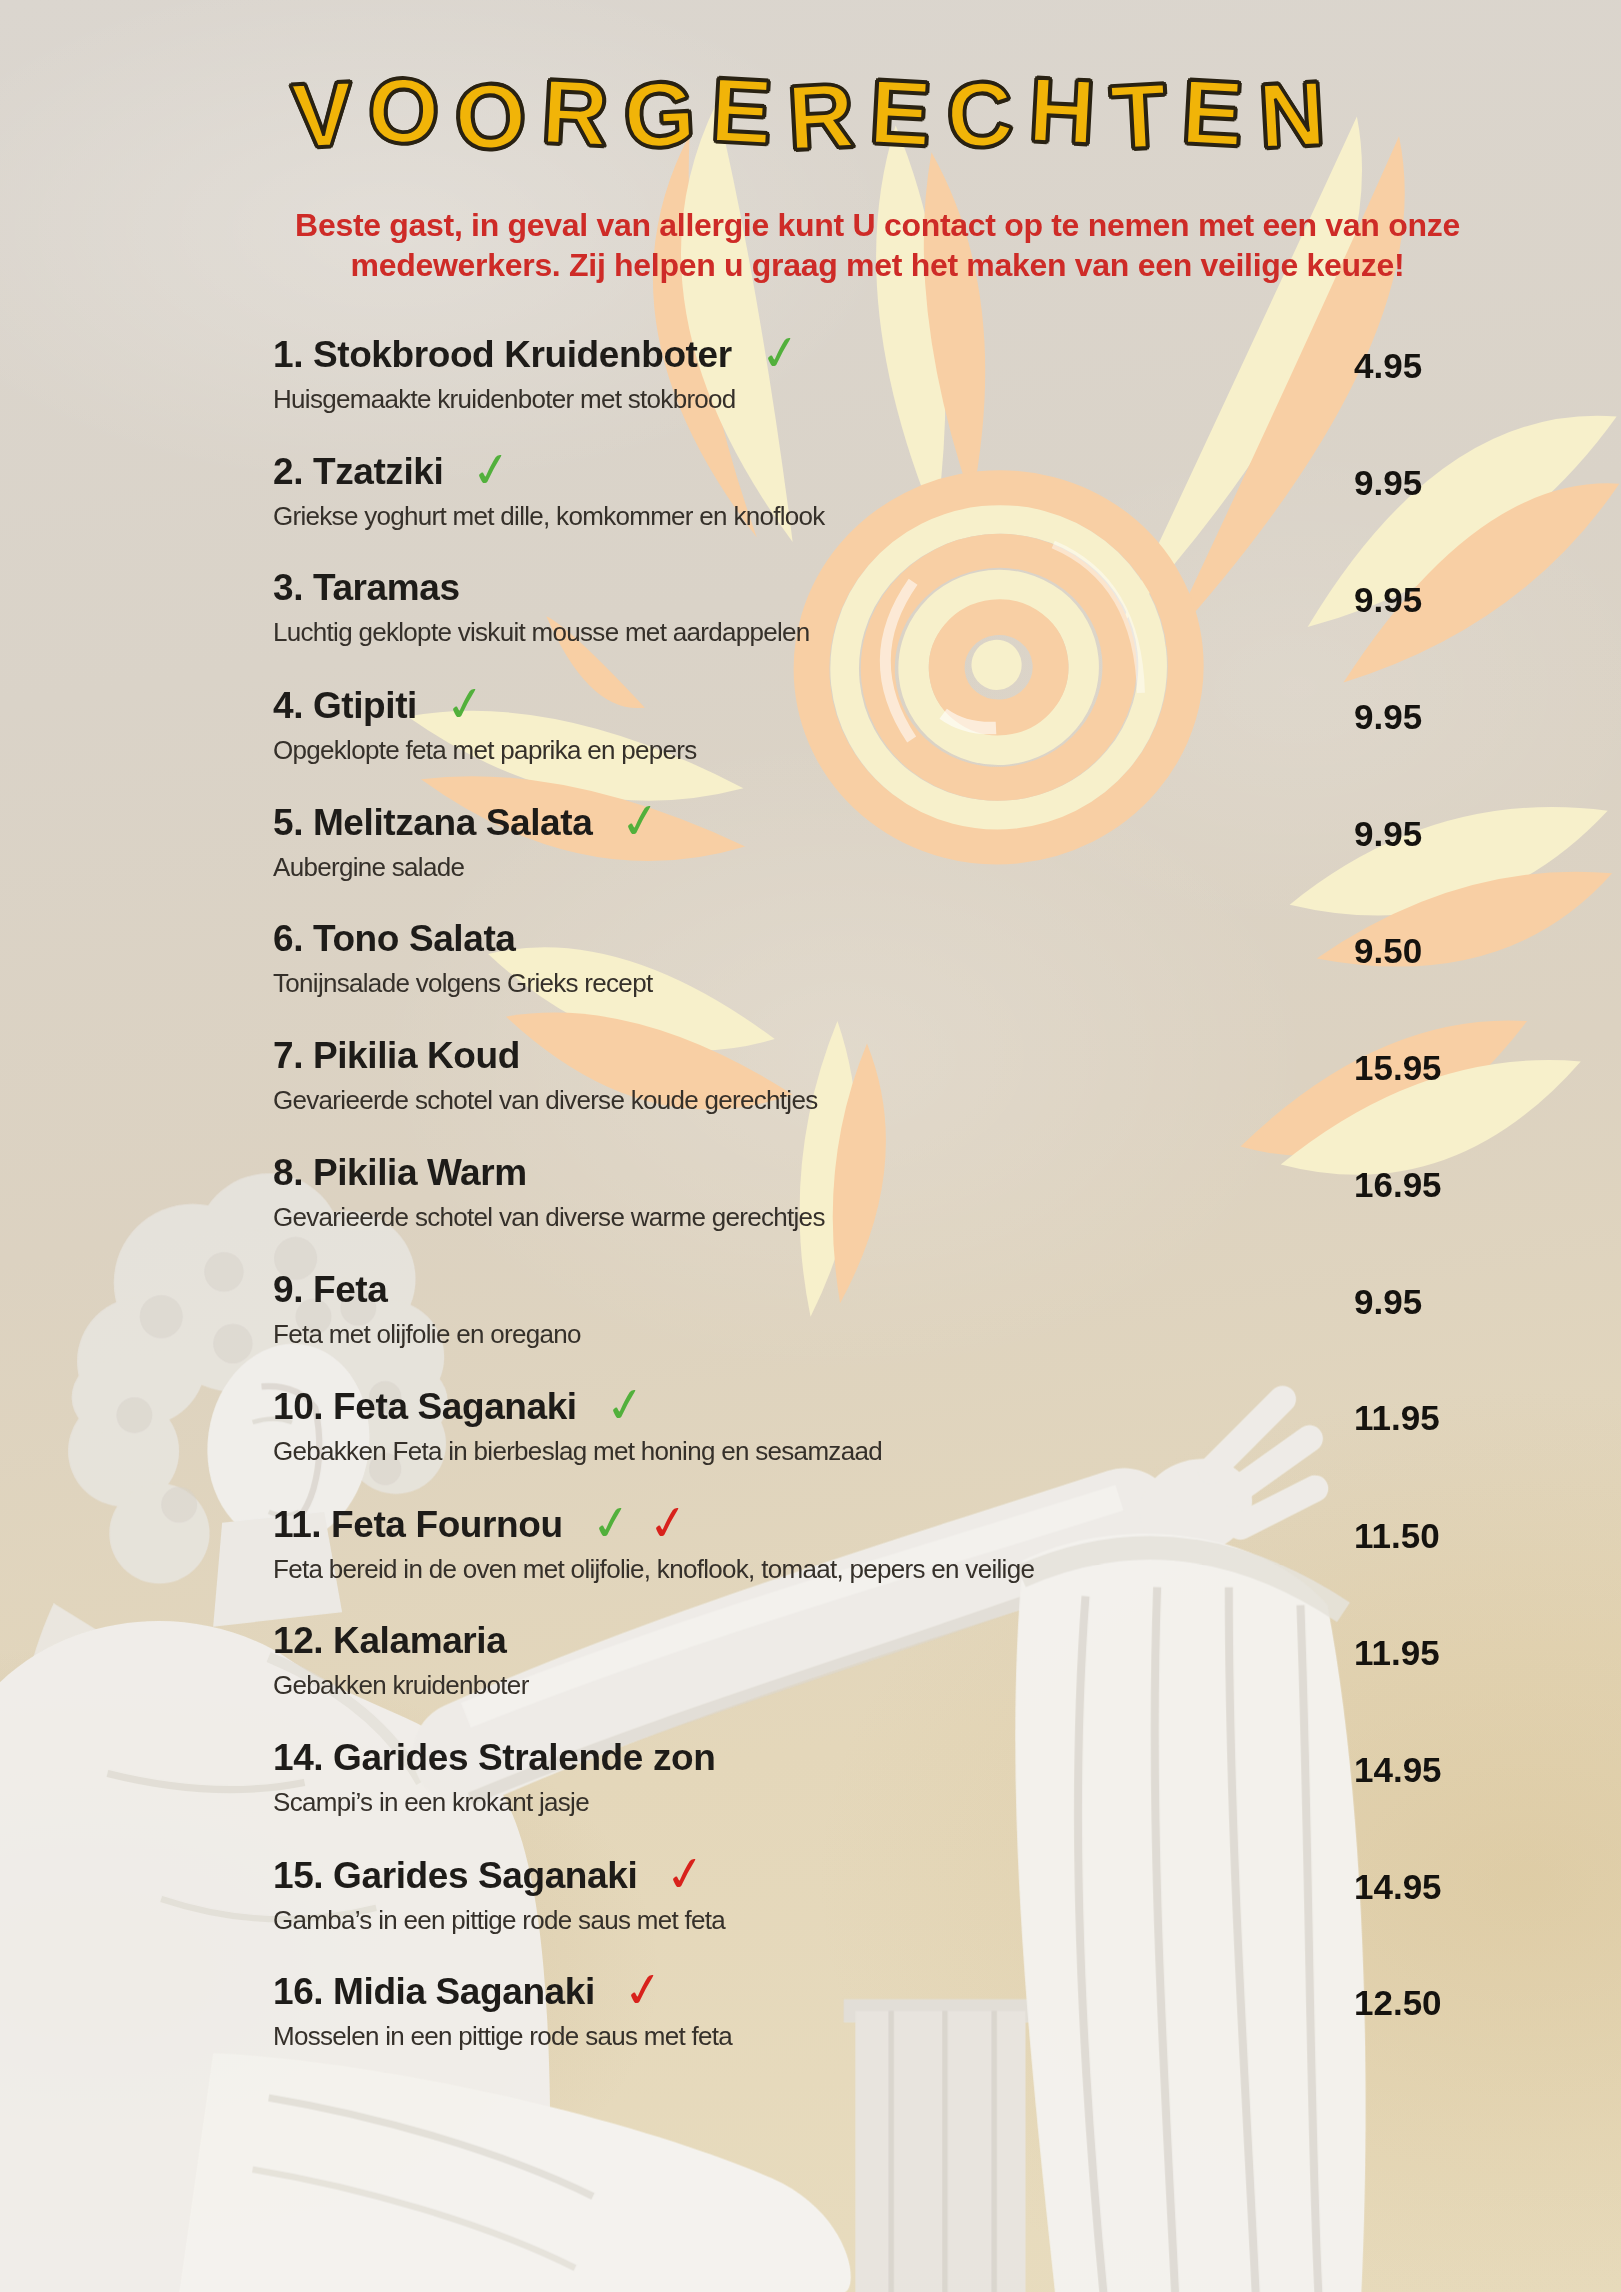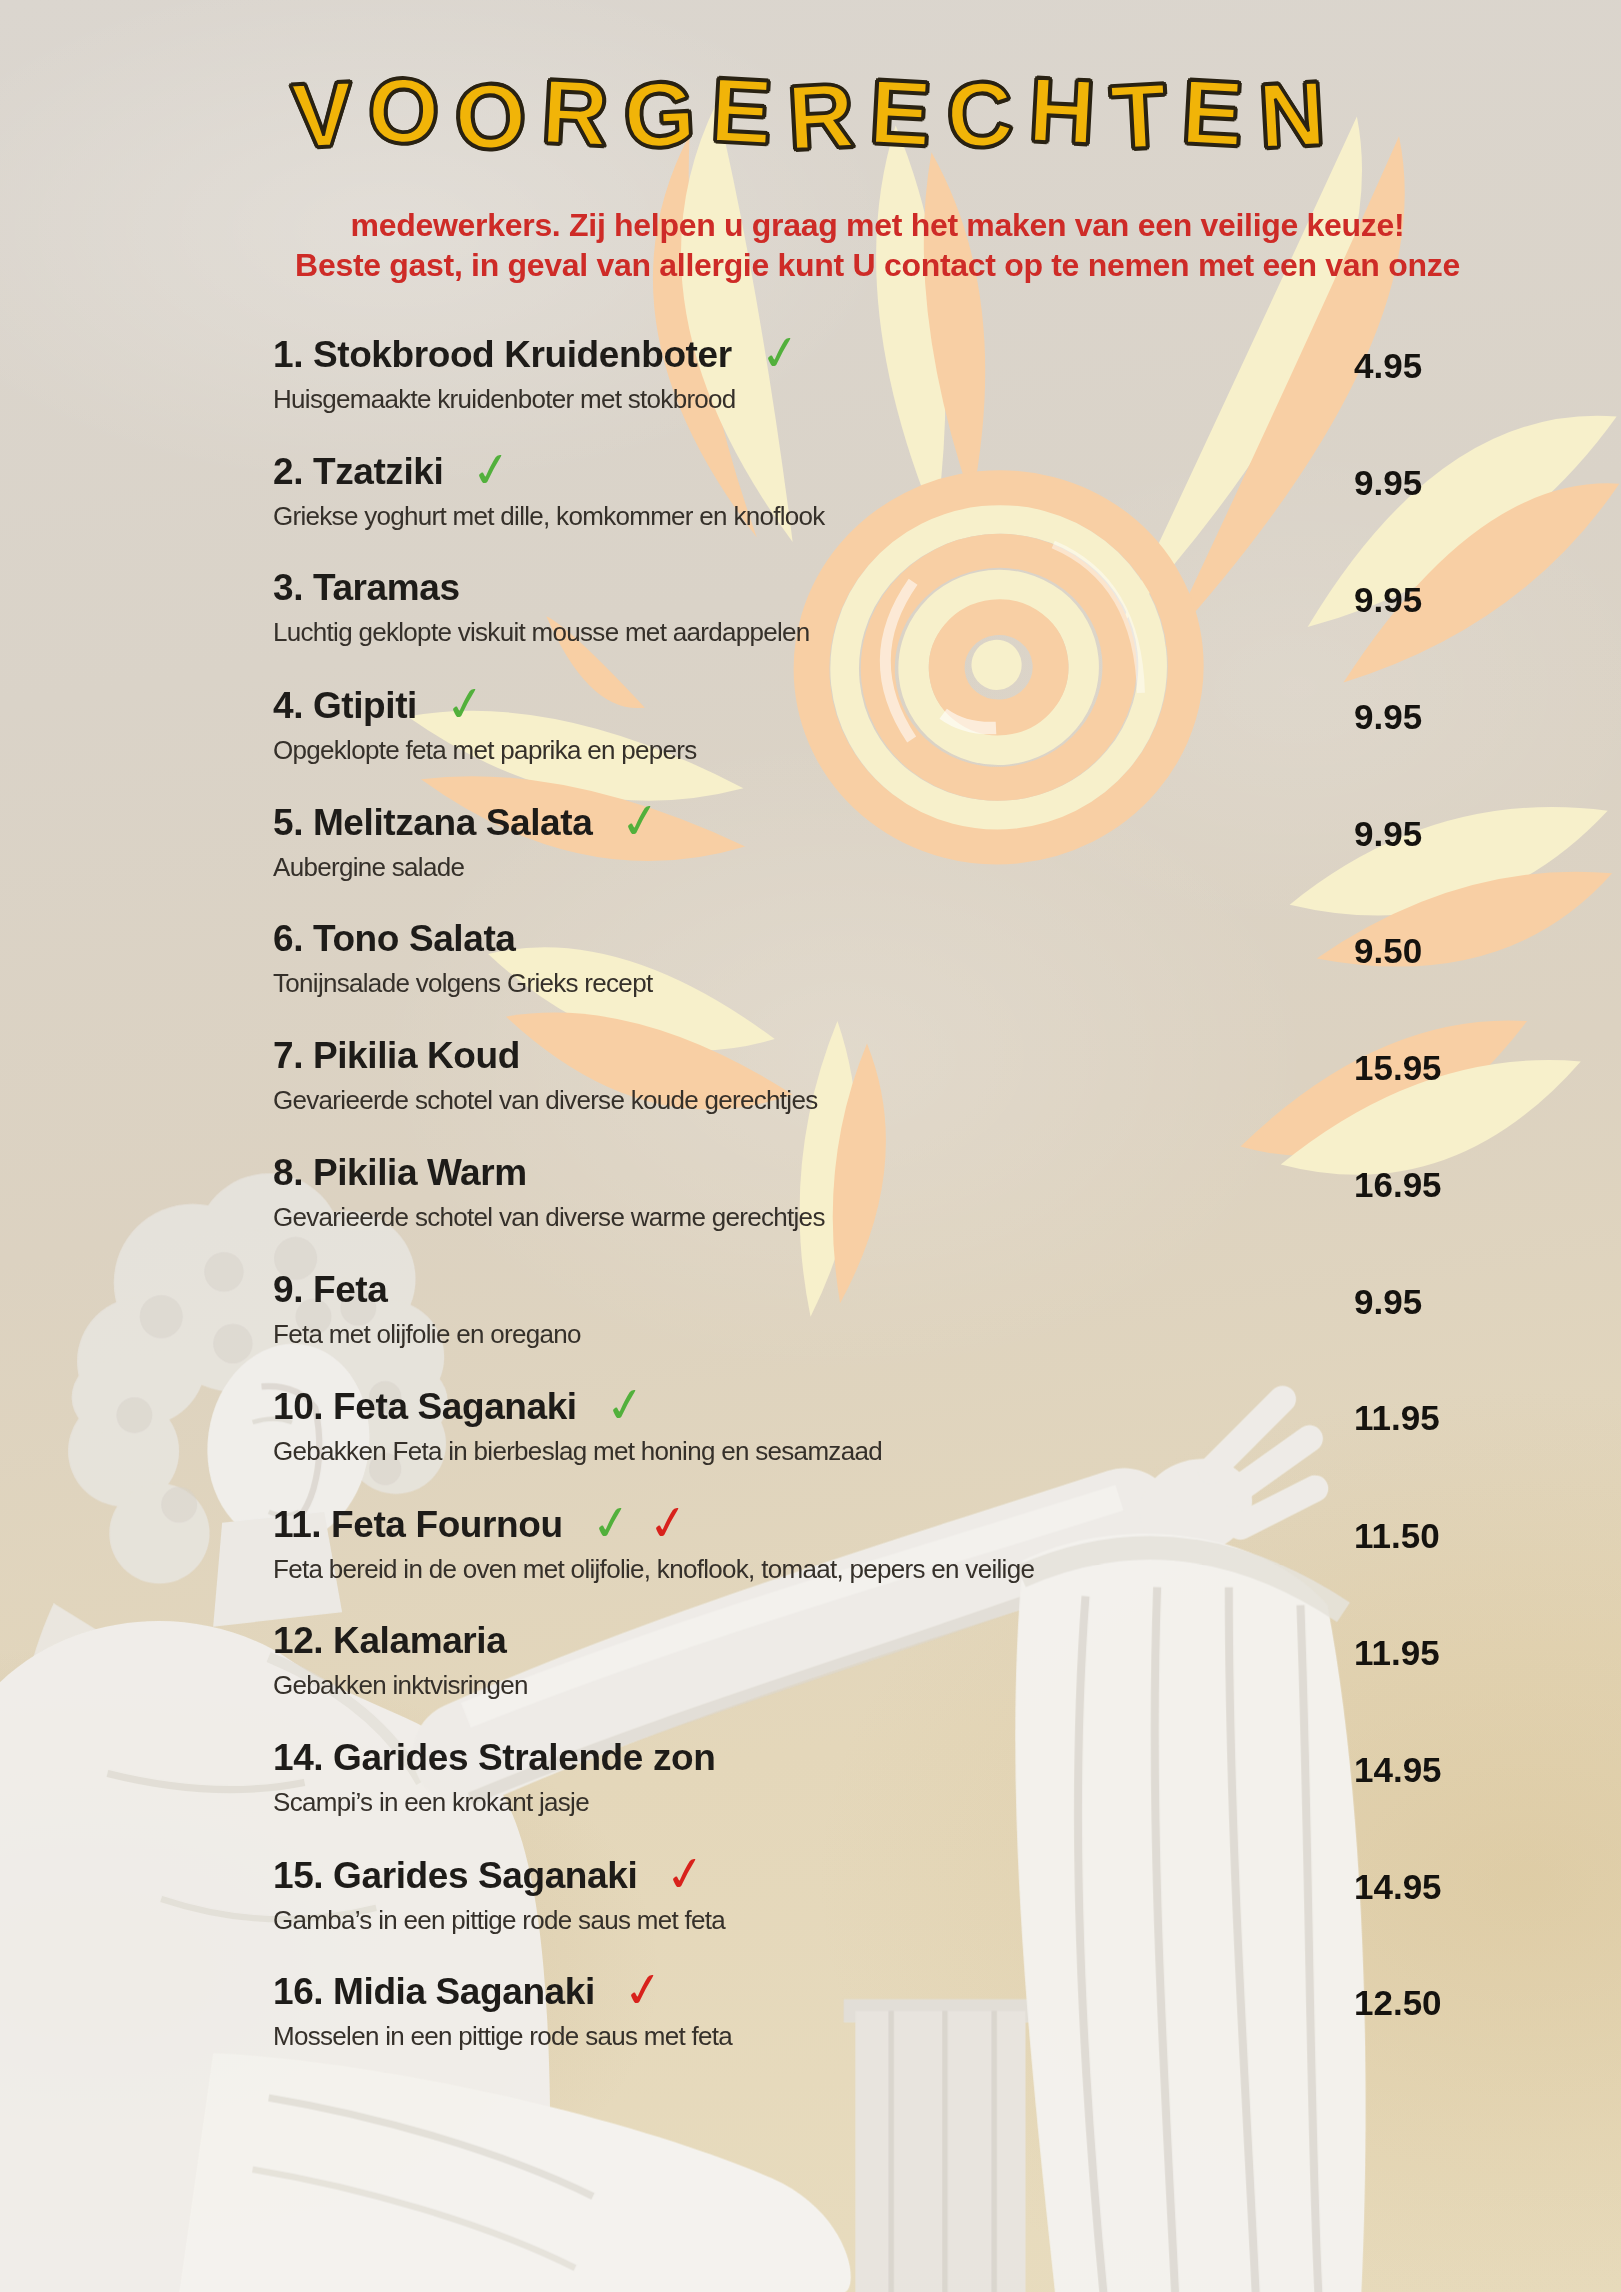--- a/index.html
+++ b/index.html
@@ -161,22 +161,22 @@
       <path d="M238,2292 C420,2300 700,2362 862,2432 C952,2472 962,2560 940,2560 L200,2560 Z" fill="#F5F4F1"></path>
       <path d="M300,2342 C420,2362 560,2402 662,2452" fill="none" stroke="#DCD8D1" stroke-width="8" opacity="0.7"></path>
       <path d="M282,2422 C402,2442 542,2482 642,2532" fill="none" stroke="#DCD8D1" stroke-width="7" opacity="0.6"></path>
     </g>
   </svg>
 
   <div id="content">
     <h1 id="menu-title"><span class="t-letter" style="transform: rotate(-3deg) translateY(0px);">V</span><span class="t-letter" style="transform: rotate(3deg) translateY(-3.6px);">O</span><span class="t-letter" style="transform: rotate(-3deg) translateY(1.8px);">O</span><span class="t-letter" style="transform: rotate(3deg) translateY(-1.8px);">R</span><span class="t-letter" style="transform: rotate(-3deg) translateY(0px);">G</span><span class="t-letter" style="transform: rotate(3deg) translateY(-3.6px);">E</span><span class="t-letter" style="transform: rotate(-3deg) translateY(1.8px);">R</span><span class="t-letter" style="transform: rotate(3deg) translateY(-1.8px);">E</span><span class="t-letter" style="transform: rotate(-3deg) translateY(0px);">C</span><span class="t-letter" style="transform: rotate(3deg) translateY(-3.6px);">H</span><span class="t-letter" style="transform: rotate(-3deg) translateY(1.8px);">T</span><span class="t-letter" style="transform: rotate(3deg) translateY(-1.8px);">E</span><span class="t-letter" style="transform: rotate(-3deg) translateY(0px);">N</span></h1>
 
     <div id="allergy-notice">
+      <div>Beste gast, in geval van allergie kunt U contact op te nemen met een van onze</div>
       <div>medewerkers. Zij helpen u graag met het maken van een veilige keuze!</div>
-      <div>Beste gast, in geval van allergie kunt U contact op te nemen met een van onze</div>
     </div>
 
     <div id="menu-items">
         <div class="menu-item" style="top: 333px;">
     <div class="item-header">
       <span class="item-name">1. Stokbrood Kruidenboter</span>
     <span class="check green">✓</span></div>
     <div class="item-desc">Huisgemaakte kruidenboter met stokbrood</div>
     <div class="item-price">4.95</div>
   </div>
@@ -247,21 +247,21 @@
     <div class="item-header">
       <span class="item-name">11. Feta Fournou</span>
     <span class="check green">✓</span><span class="check red">✓</span></div>
     <div class="item-desc">Feta bereid in de oven met olijfolie, knoflook, tomaat, pepers en veilige</div>
     <div class="item-price">11.50</div>
   </div>
         <div class="menu-item" style="top: 1620px;">
     <div class="item-header">
       <span class="item-name">12. Kalamaria</span>
     </div>
-    <div class="item-desc">Gebakken inktvisringen</div>
+    <div class="item-desc">Gebakken kruidenboter</div>
     <div class="item-price">11.95</div>
   </div>
         <div class="menu-item" style="top: 1737px;">
     <div class="item-header">
       <span class="item-name">14. Garides Stralende zon</span>
     </div>
     <div class="item-desc">Scampi’s in een krokant jasje</div>
     <div class="item-price">14.95</div>
   </div>
         <div class="menu-item" style="top: 1854px;">

